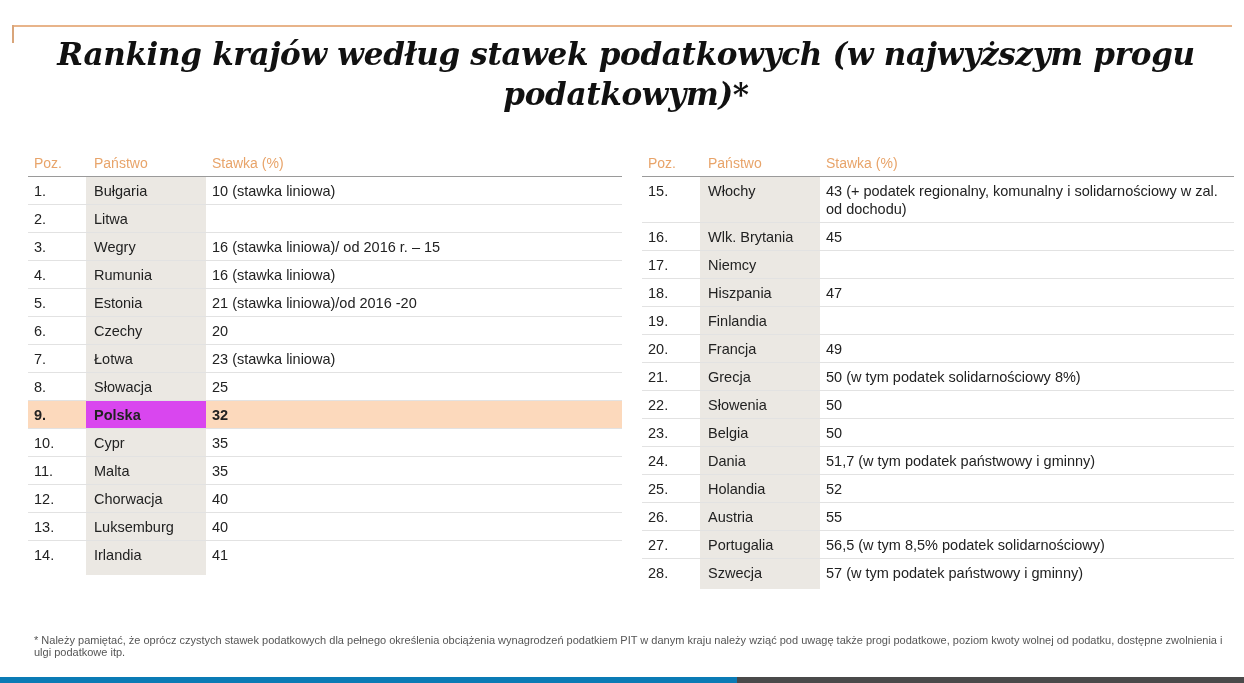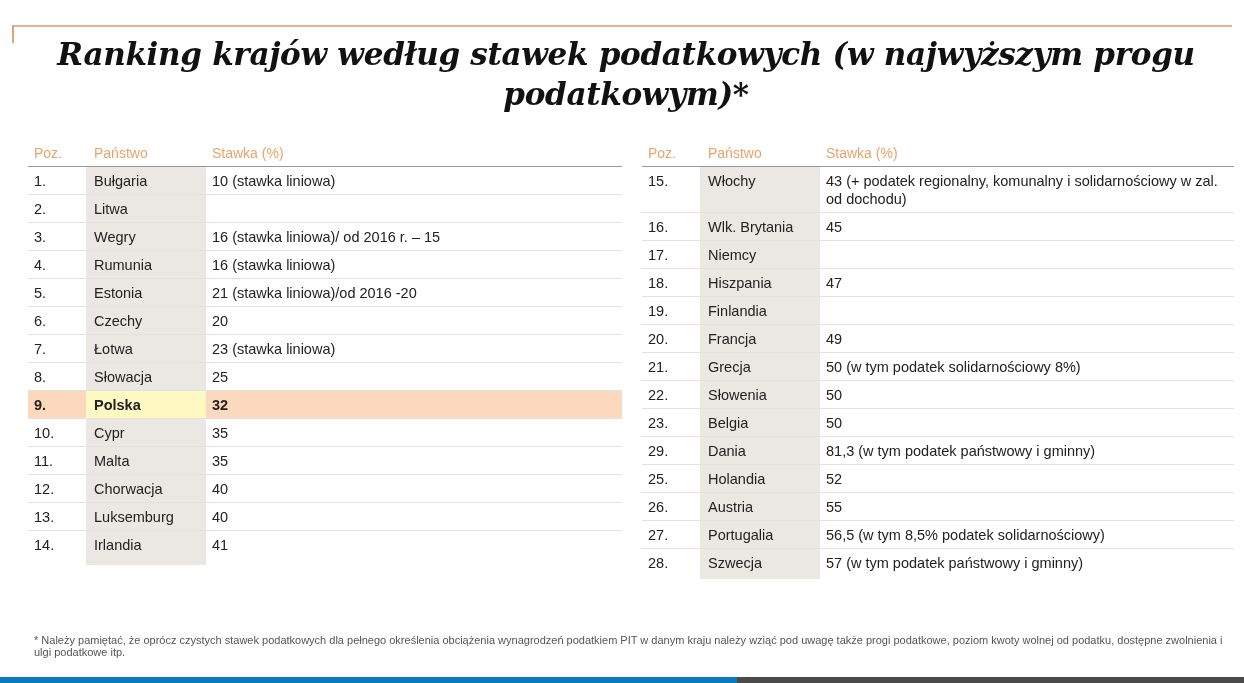--- a/index.html
+++ b/index.html
@@ -13,38 +13,38 @@
   }
   .top-tick {
     position: absolute; left: 12px; top: 25px; width: 2px; height: 18px;
     background: #d9a57a;
   }
   .title {
     position: absolute; left: 36px; top: 34px; width: 1180px;
     font-family: "DejaVu Serif", serif; font-style: italic; font-weight: bold;
     font-size: 31px; line-height: 40px; color: #111; letter-spacing: -0.3px; text-align: center;
   }
-  .tbl { position: absolute; top: 140px; }
+  .tbl { position: absolute; top: 150px; }
   .tbl.left { left: 28px; width: 594px; }
   .tbl.right { left: 642px; width: 592px; }
   .shade-col {
     position: absolute; background: #ebe8e3;
   }
   .hdr {
     position: relative; display: flex; height: 26px; align-items: center;
     color: #e8a46a; font-size: 14px; border-bottom: 1.5px solid #9a9a9a;
   }
   .row {
     position: relative; display: flex; font-size: 14.5px; color: #222;
     border-bottom: 1px solid #e2e2e2; align-items: flex-start;
   }
   .row .c { padding-top: 5px; padding-bottom: 4px; line-height: 18px; }
   .row.last { border-bottom: none; align-items: flex-end; }
   .row.hl { background: #fcd9bc; font-weight: bold; }
-  .row.hl .c-name { background: #fef9c3; }
+  .row.hl .c-name { background: #d946ef; }
   .c-pos { width: 58px; padding-left: 6px; box-sizing: border-box; }
   .left .c-name { width: 120px; padding-left: 8px; box-sizing: border-box; }
   .left .c-rate { flex: 1; padding-left: 6px; }
   .right .c-name { width: 120px; padding-left: 8px; box-sizing: border-box; }
   .right .c-rate { flex: 1; padding-left: 6px; padding-right: 10px; }
   .hdr .c-pos, .hdr .c-name, .hdr .c-rate { padding-top: 0; }
   .footnote {
     position: absolute; left: 34px; top: 634px; width: 1200px;
     font-size: 11px; line-height: 12px; color: #555;
   }
@@ -184,23 +184,23 @@
         <div class="c c-pos">22.</div>
         <div class="c c-name">Słowenia</div>
         <div class="c c-rate">50</div>
       </div>
       <div class="row">
         <div class="c c-pos">23.</div>
         <div class="c c-name">Belgia</div>
         <div class="c c-rate">50</div>
       </div>
       <div class="row">
-        <div class="c c-pos">29.</div>
+        <div class="c c-pos">24.</div>
         <div class="c c-name">Dania</div>
-        <div class="c c-rate">81,3 (w tym podatek państwowy i gminny)</div>
+        <div class="c c-rate">51,7 (w tym podatek państwowy i gminny)</div>
       </div>
       <div class="row">
         <div class="c c-pos">25.</div>
         <div class="c c-name">Holandia</div>
         <div class="c c-rate">52</div>
       </div>
       <div class="row">
         <div class="c c-pos">26.</div>
         <div class="c c-name">Austria</div>
         <div class="c c-rate">55</div>

